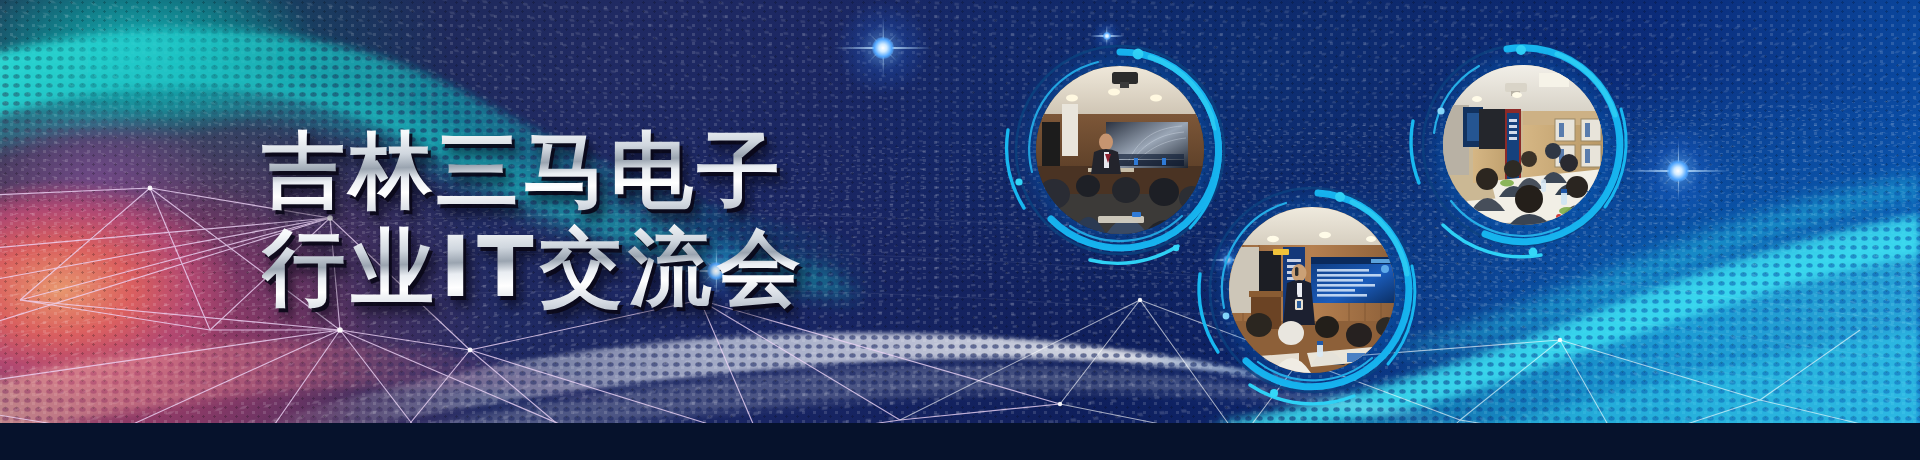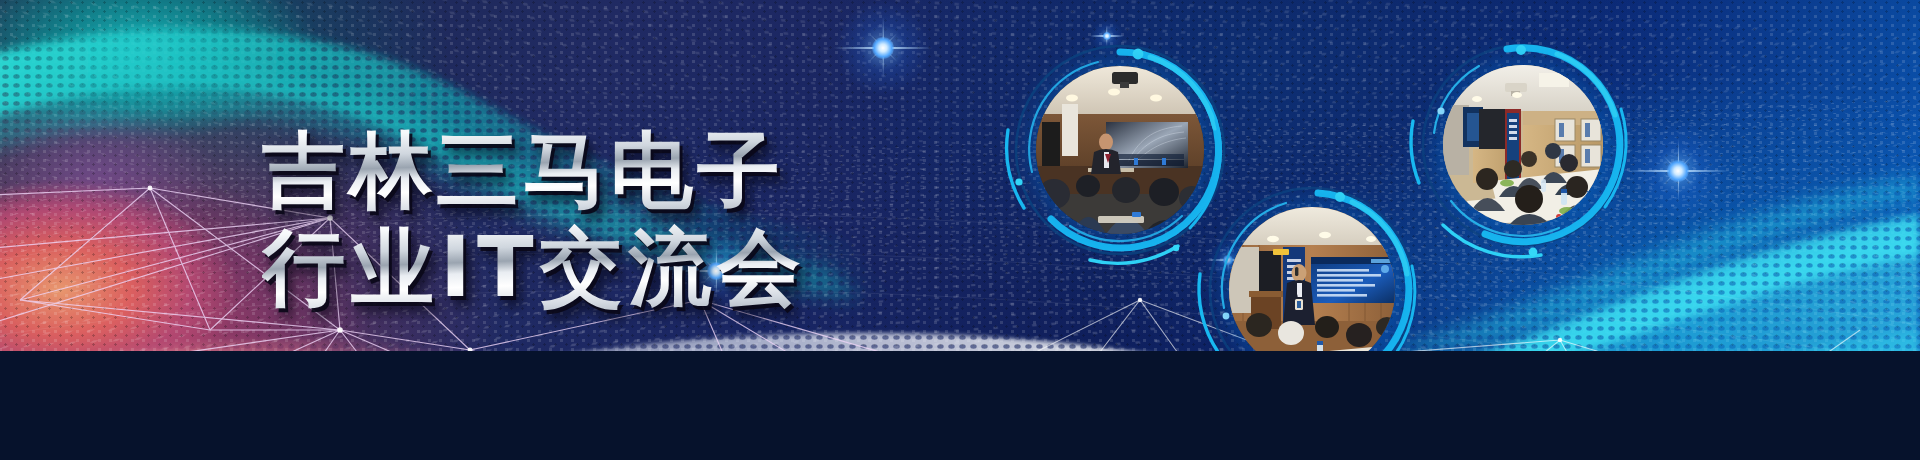--- a/index.html
+++ b/index.html
@@ -2,21 +2,21 @@
 <html><head>
 <meta charset="utf-8">
 <title>吉林三马电子 行业IT交流会</title>
 <style>
   * { margin:0; padding:0; box-sizing:border-box; }
   html,body{ background:#06122c; }
   body{ font-family:"DejaVu Sans","Liberation Sans",sans-serif; }
 
   .banner{
     position:relative;
-    width:1920px; height:351px;
+    width:1920px; height:423px;
     overflow:hidden;
     background:#84cc16;
   }
 
   
   .bg-base{
     position:absolute; inset:0;
     background:
       radial-gradient(ellipse 700px 420px at 1700px 330px, #0b63b8 0%, rgba(11,99,184,0) 62%),
       radial-gradient(ellipse 620px 380px at 1250px 80px,  #0d2f74 0%, rgba(13,47,116,0) 70%),

